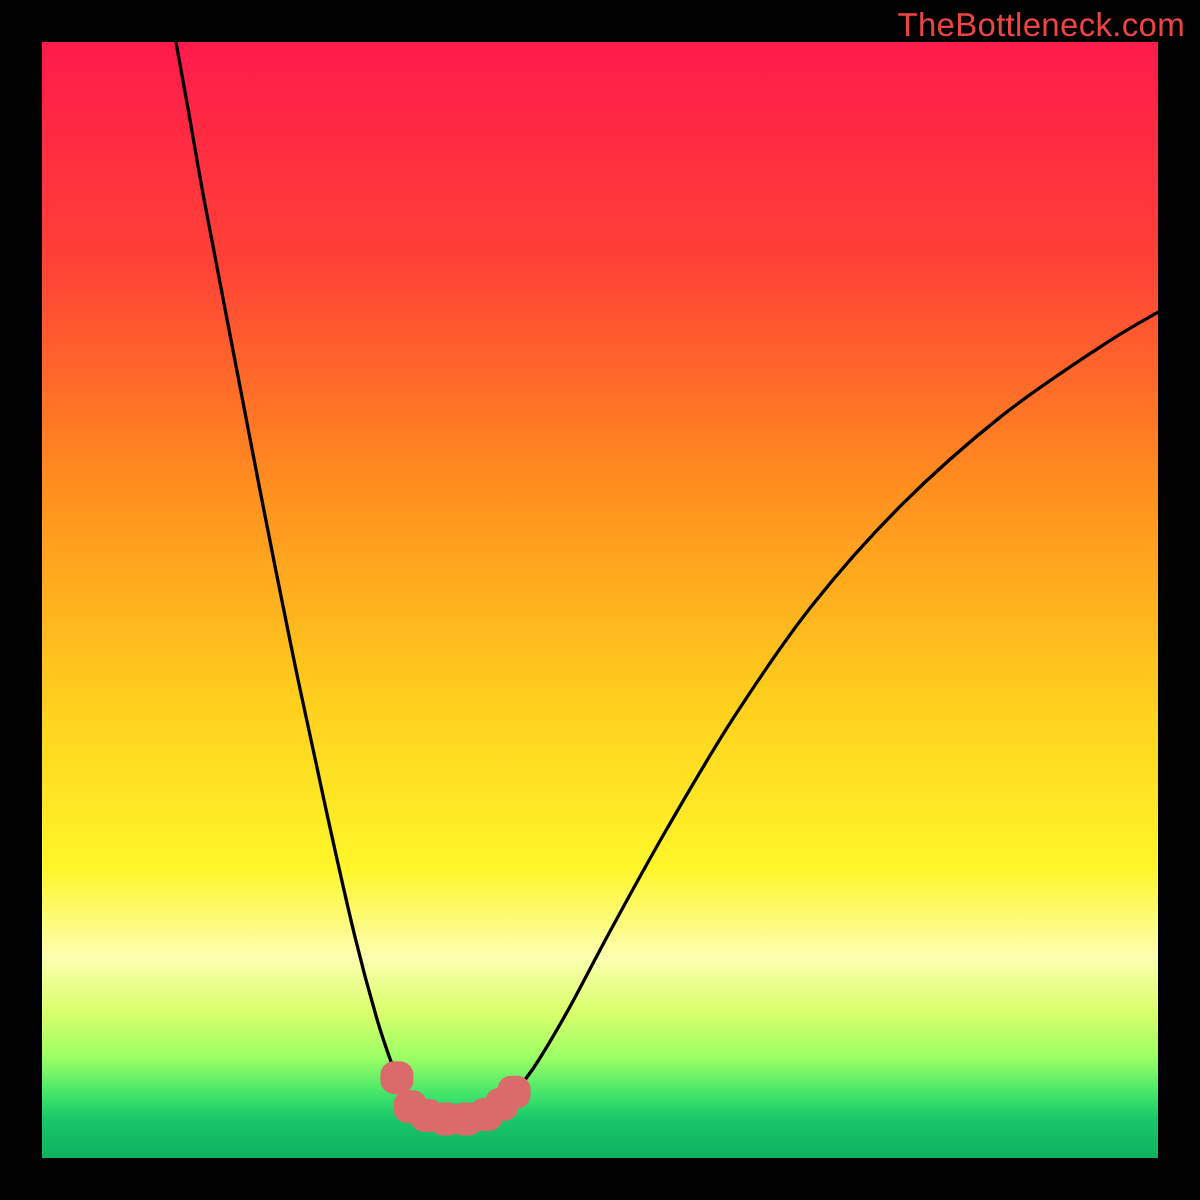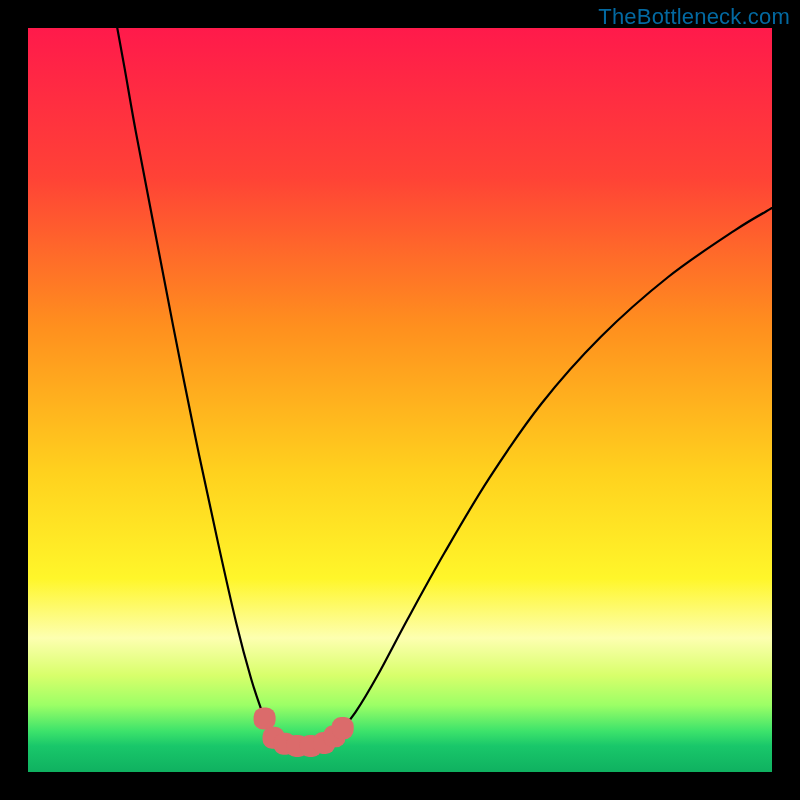--- a/index.html
+++ b/index.html
@@ -23,21 +23,21 @@
     position: absolute;
     left: 0;
     top: 0;
     width: 744px;
     height: 744px;
   }
   .watermark {
     position: absolute;
     top: 4px;
     right: 10px;
-    color: #0369a1;
+    color: #ef4444;
     font-size: 22px;
     font-weight: 500;
     letter-spacing: 0.2px;
     user-select: none;
   }
   svg { display: block; }
 </style>
 </head>
 <body>
 

